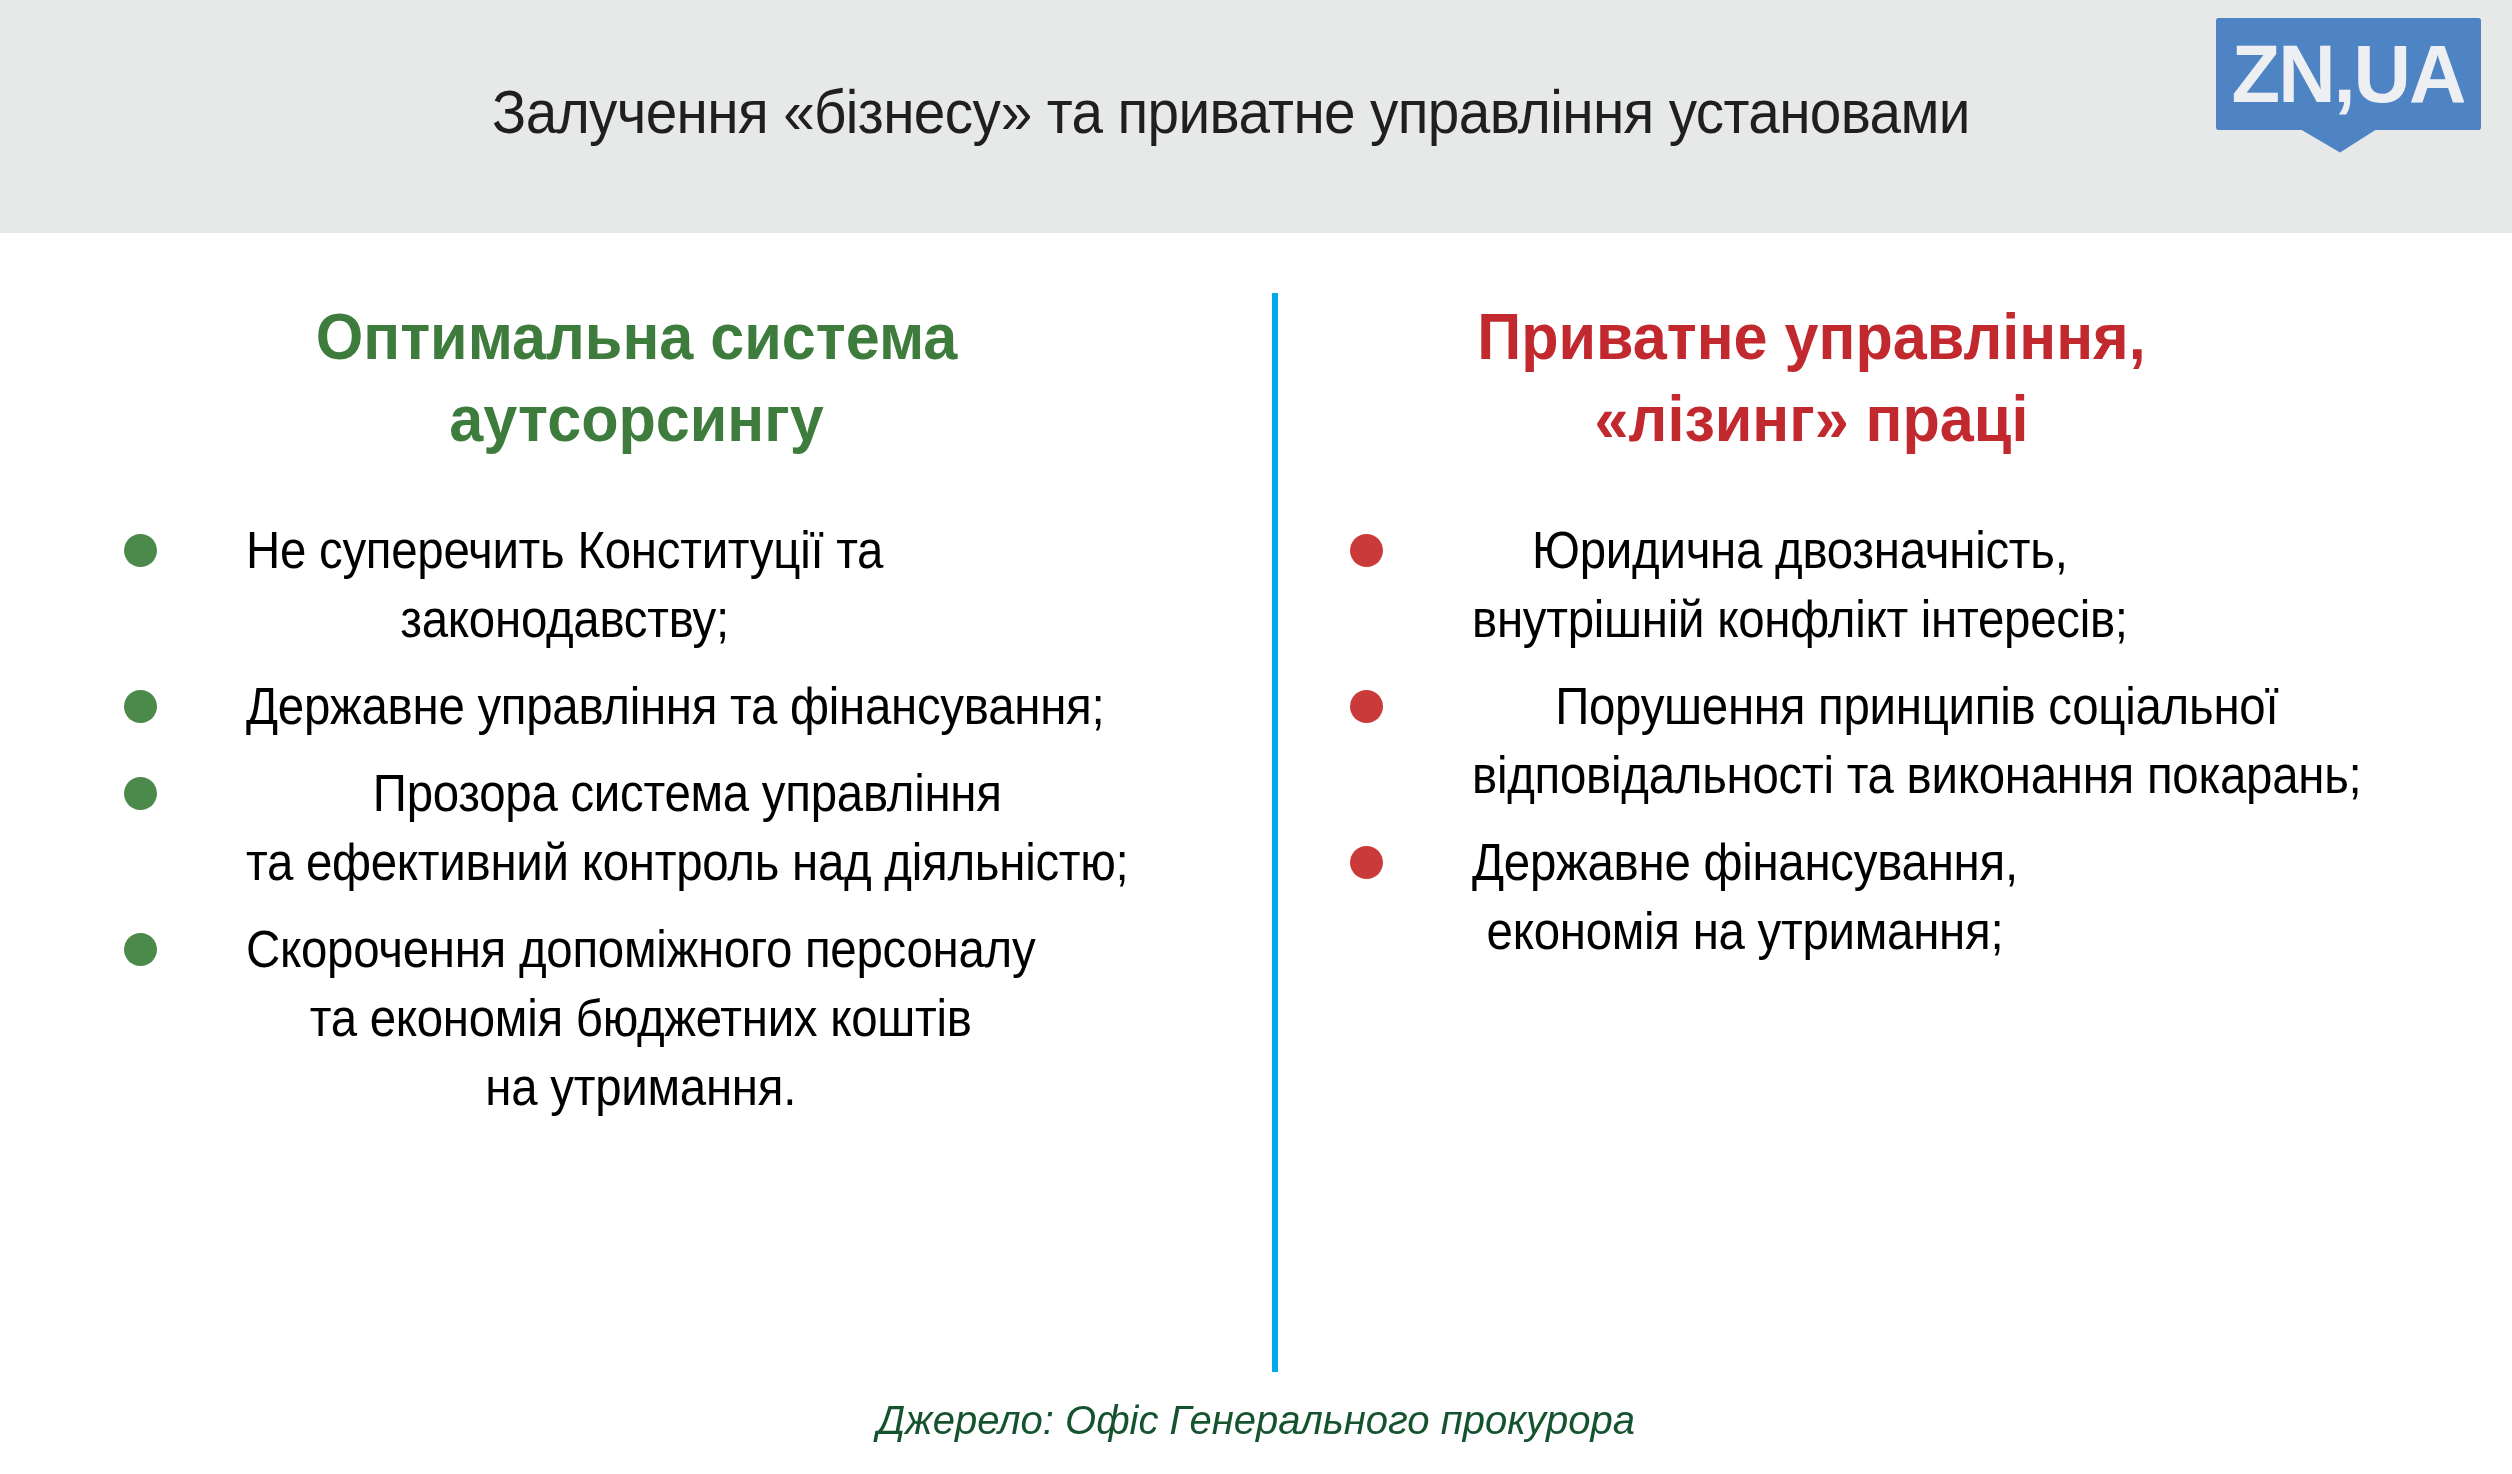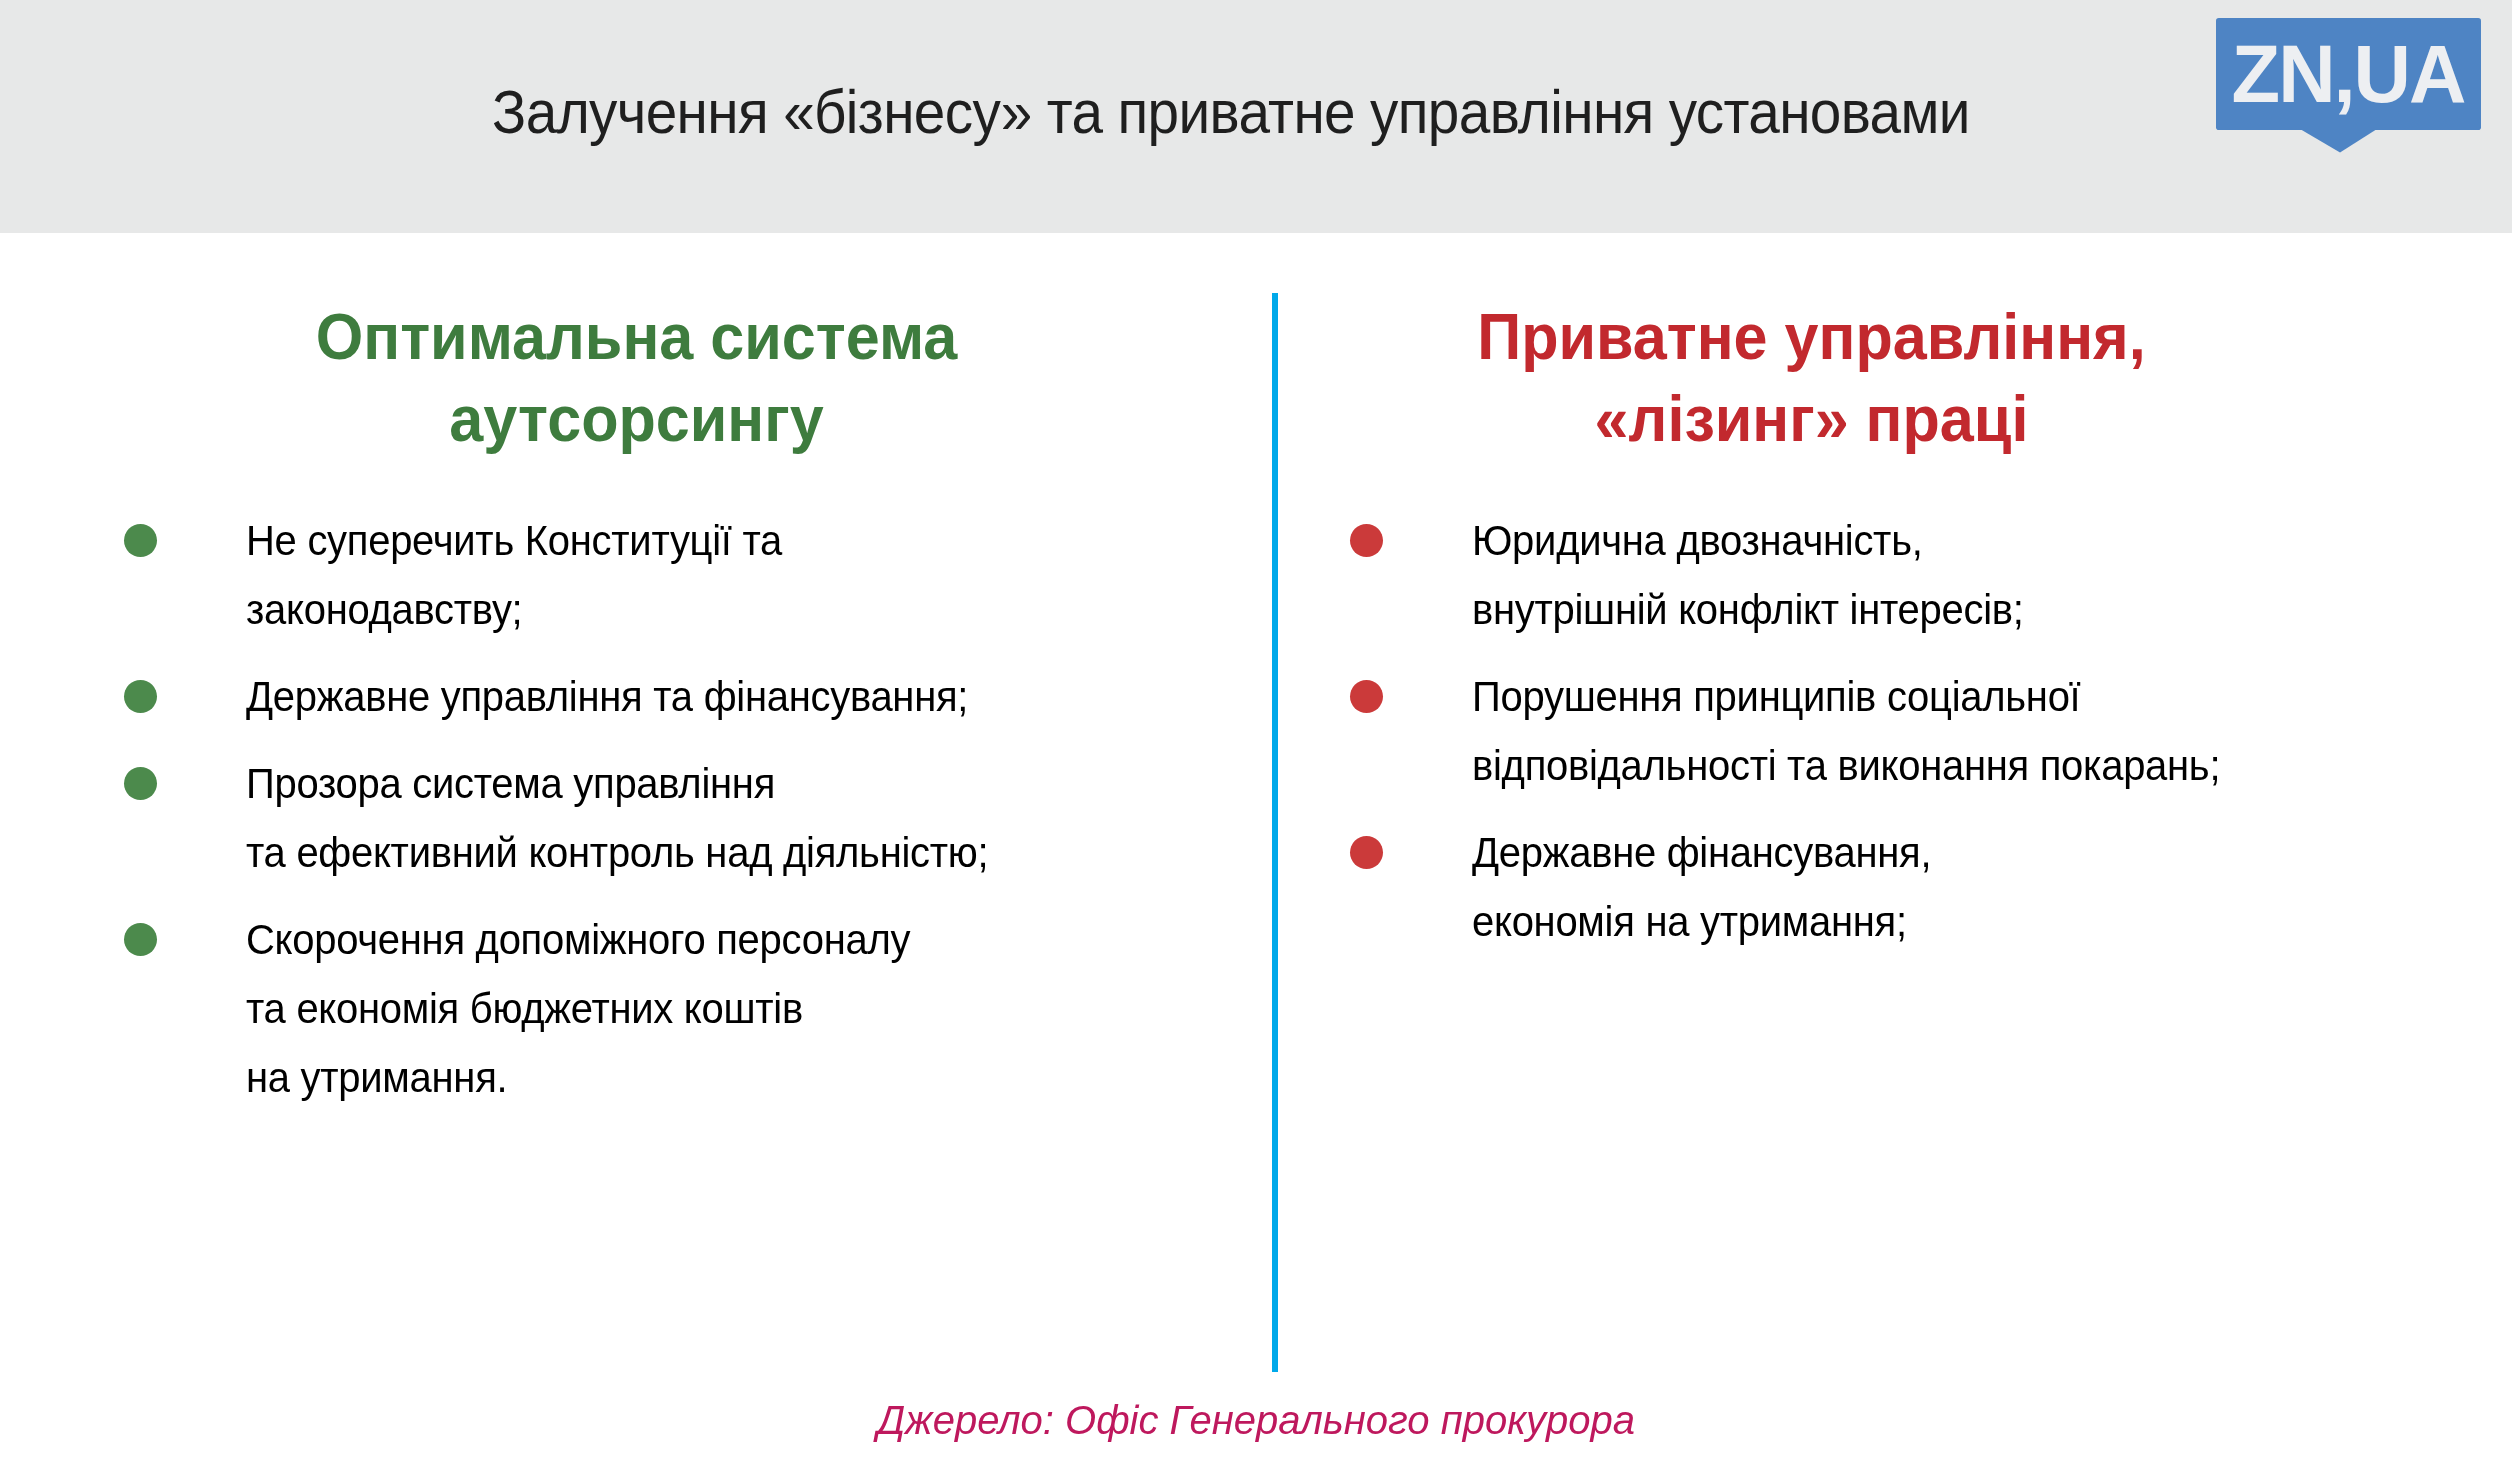--- a/index.html
+++ b/index.html
@@ -50,38 +50,38 @@
   .divider{
     position:absolute;left:1272px;top:293px;width:5.5px;height:1079px;
     background:#00a9ea;
   }
   
   .bullet-list{position:absolute;top:484px;list-style:none;margin:0;padding:14px 0 0 0;}
   .bullet-list.left{left:124px;width:1127px;}
   .bullet-list.right{left:1350px;width:1155px;}
   .bullet-list li{
     display:flex;align-items:flex-start;
-    margin:8px 0 18px 0;
-    font-size:43px;line-height:69px;color:#000000;
+    margin:18px 0 18px 0;
+    font-size:51px;line-height:69px;color:#000000;text-align:center;
   }
   .dot{
     flex:0 0 33px;width:33px;height:33px;border-radius:50%;
     margin:18px 89px 0 0;
   }
   .bullet-list.left .dot{background:#4c8a4c;}
   .bullet-list.right .dot{background:#cb3a3a;}
   li.no-dot .dot{visibility:hidden;}
   .item-text{
     white-space:pre-line;letter-spacing:-0.3px;
     transform:scaleX(.93);transform-origin:left top;
   }
   
   .source-caption{
     position:absolute;left:0;top:1398px;width:2512px;
-    text-align:center;font-size:40px;font-style:italic;color:#be185d;
+    text-align:center;font-size:40px;font-style:italic;color:#14532d;
   }
 </style>
 </head>
 <body>
 
 <div class="header-band"></div>
 <div class="page-title">Залучення «бізнесу» та приватне управління установами</div>
 
 <div class="logo">
   <div class="logo-rect">

